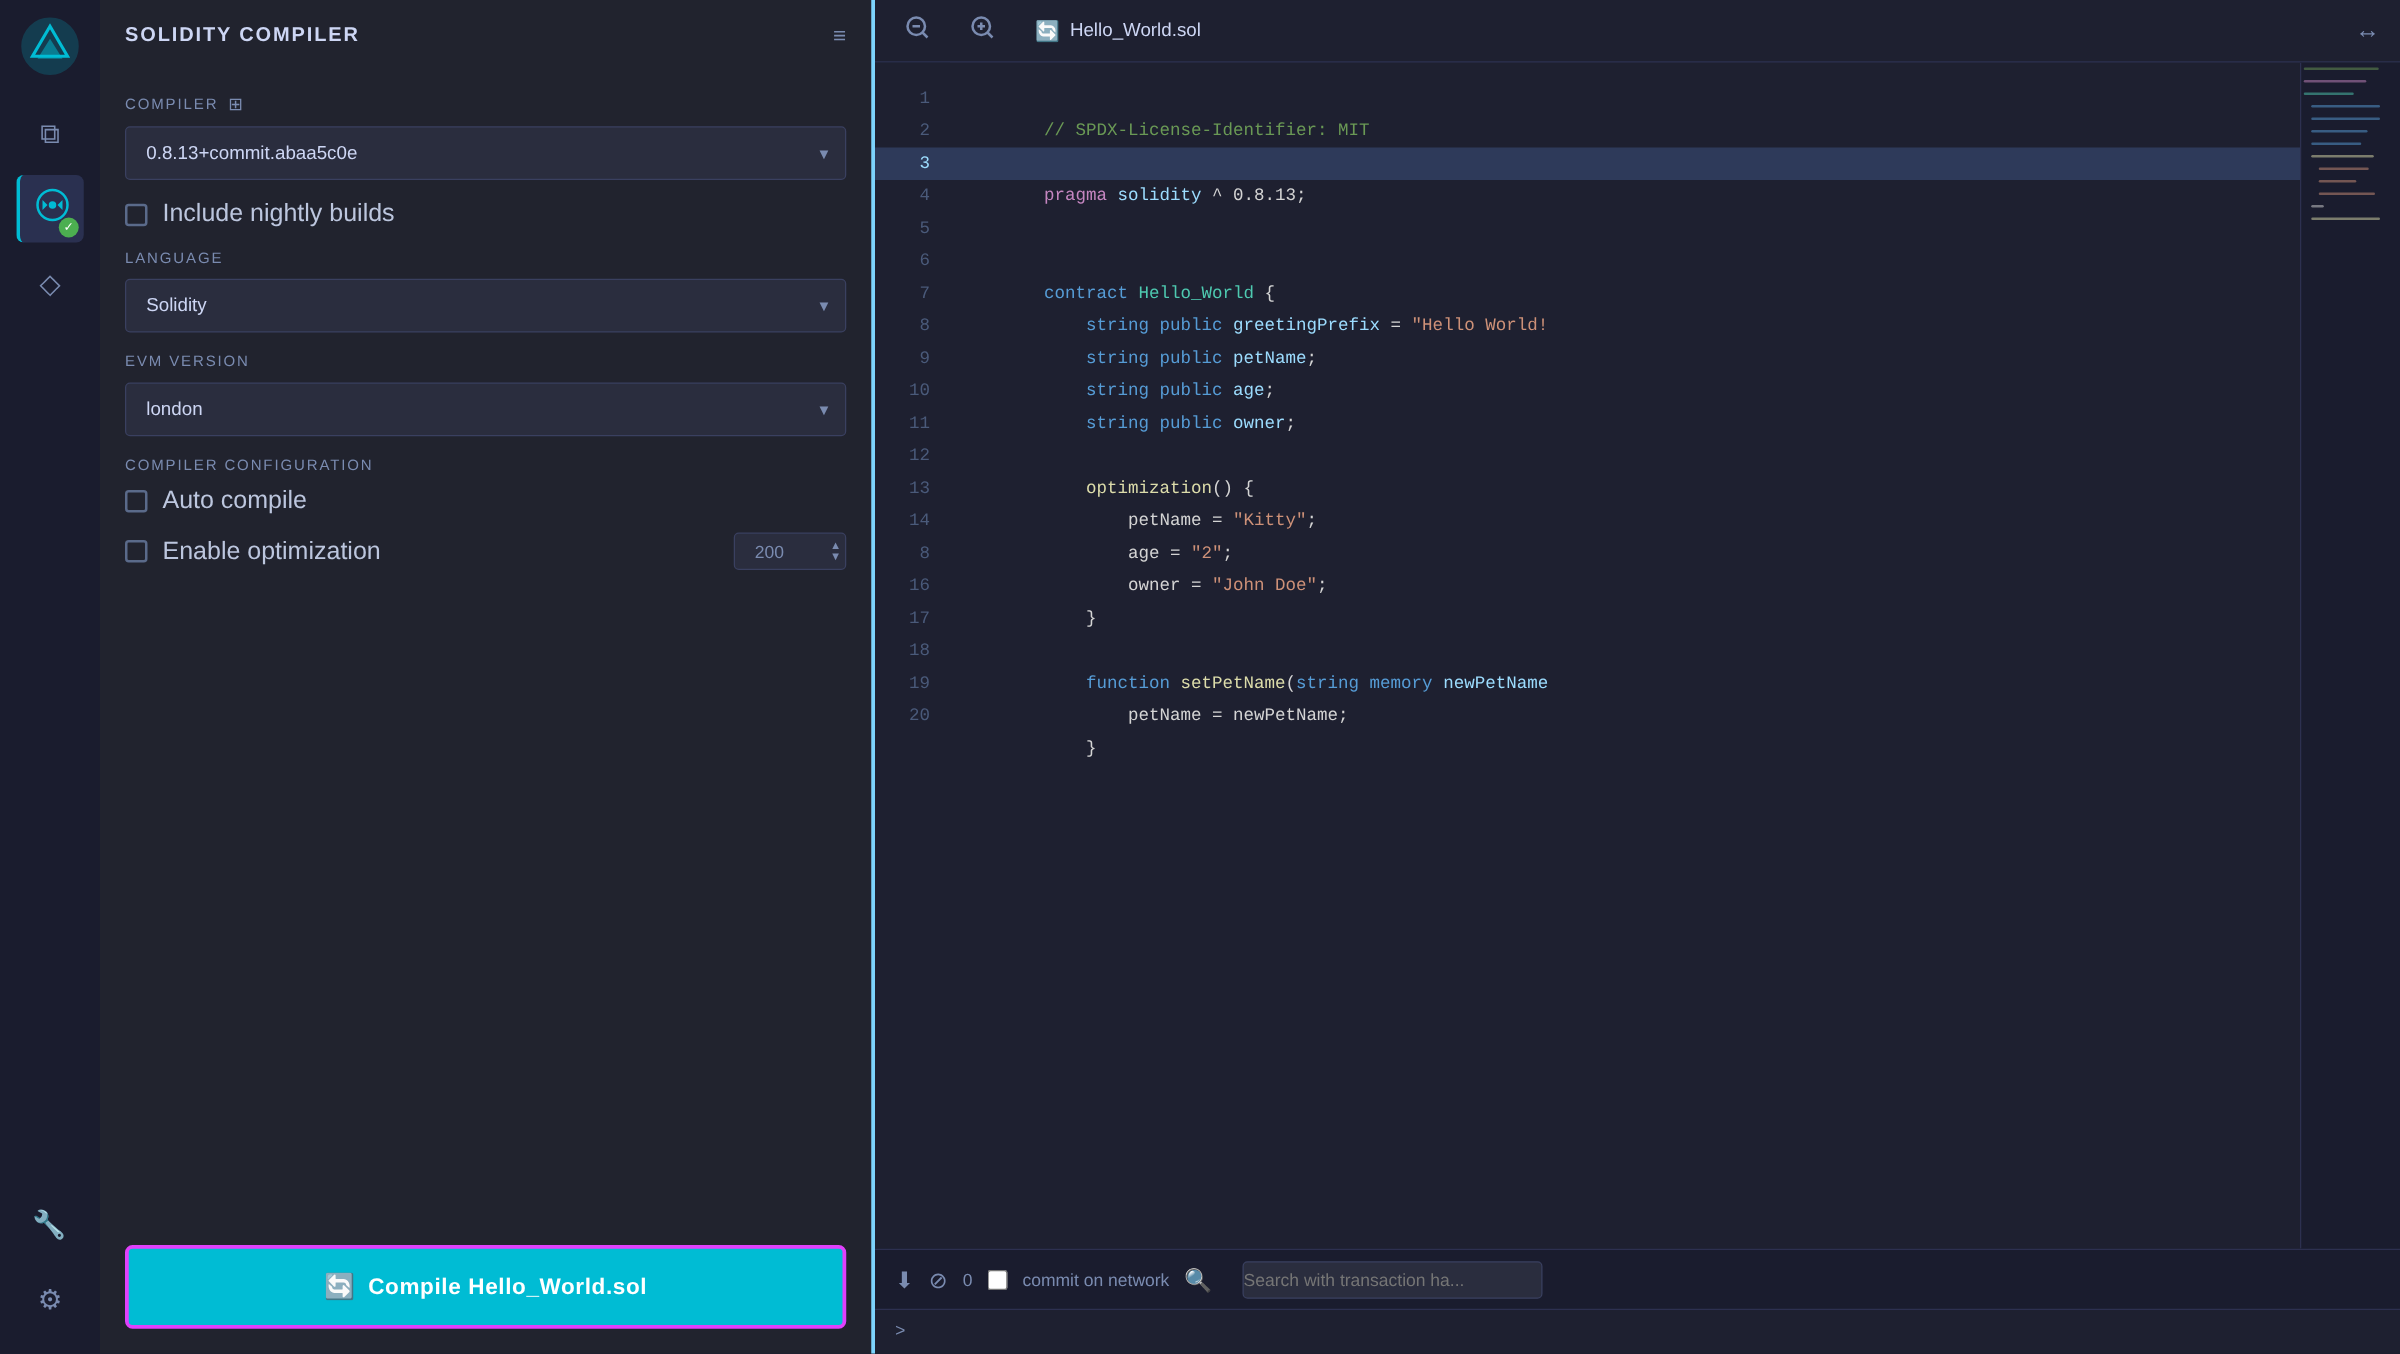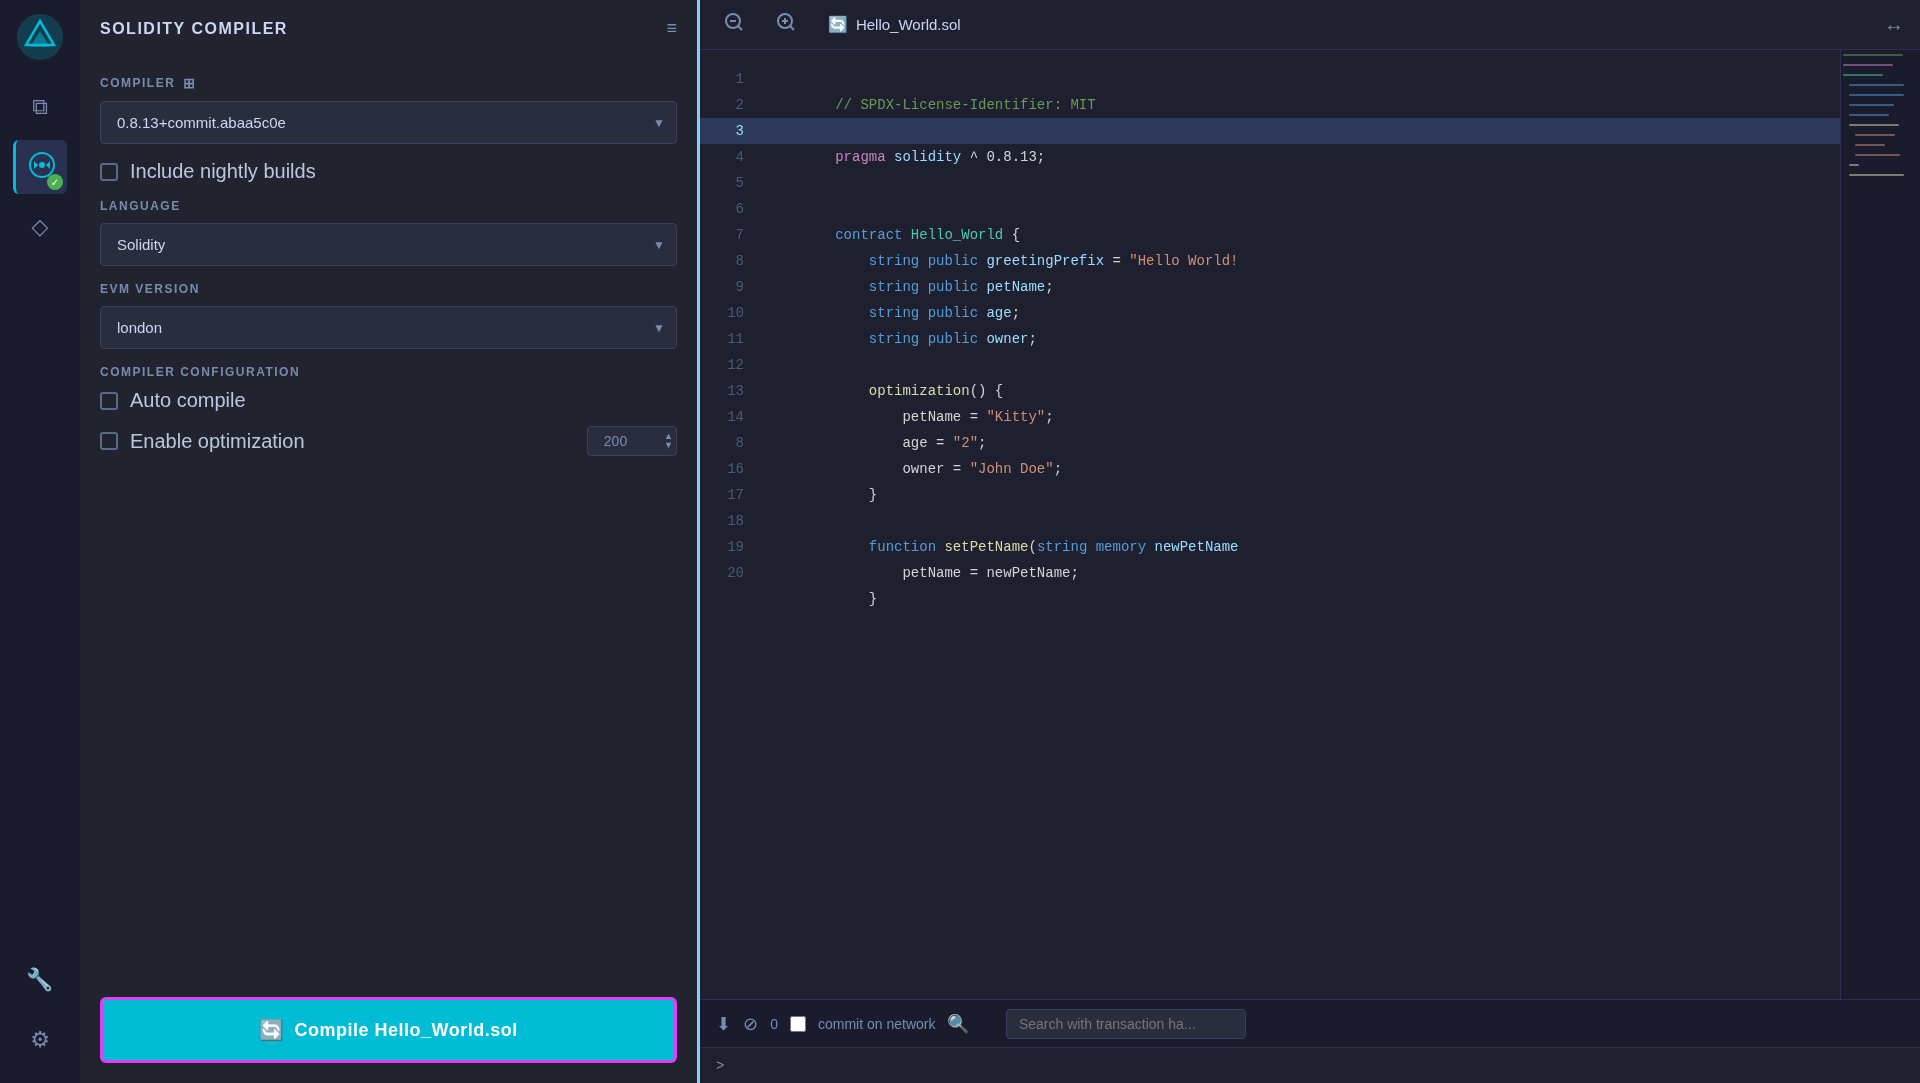--- a/index.html
+++ b/index.html
@@ -81,21 +81,21 @@
     .panel-content {
       padding: 10px 20px;
       overflow-y: auto;
       flex: 1;
     }
     .panel-content::-webkit-scrollbar { width: 4px; }
     .panel-content::-webkit-scrollbar-thumb { background: #3a4060; border-radius: 2px; }
 
     .section-label {
       font-size: 12px;
-      font-weight: 700;
+      font-weight: 400;
       letter-spacing: 1.5px;
       color: #7a8bb0;
       text-transform: uppercase;
       margin-bottom: 10px;
       margin-top: 16px;
       display: flex;
       align-items: center;
       gap: 8px;
     }
     .section-label .add-icon {
@@ -317,26 +317,26 @@
       height: 16px;
       border: 1px solid #5a6a8a;
       background: transparent;
       cursor: pointer;
     }
     .listen-label {
       color: #7a8bb0;
       font-size: 14px;
     }
     .search-bar {
-      margin-left: 24px;
+      margin-left: 12px;
       background: #2a2d3e;
       border: 1px solid #3a4060;
       border-radius: 4px;
       color: #7a8bb0;
-      padding: 6px 12px;
+      padding: 6px 0;
       font-size: 14px;
       width: 240px;
     }
     .search-icon-bar {
       color: #7a8bb0;
       font-size: 18px;
       cursor: pointer;
     }
 
     

